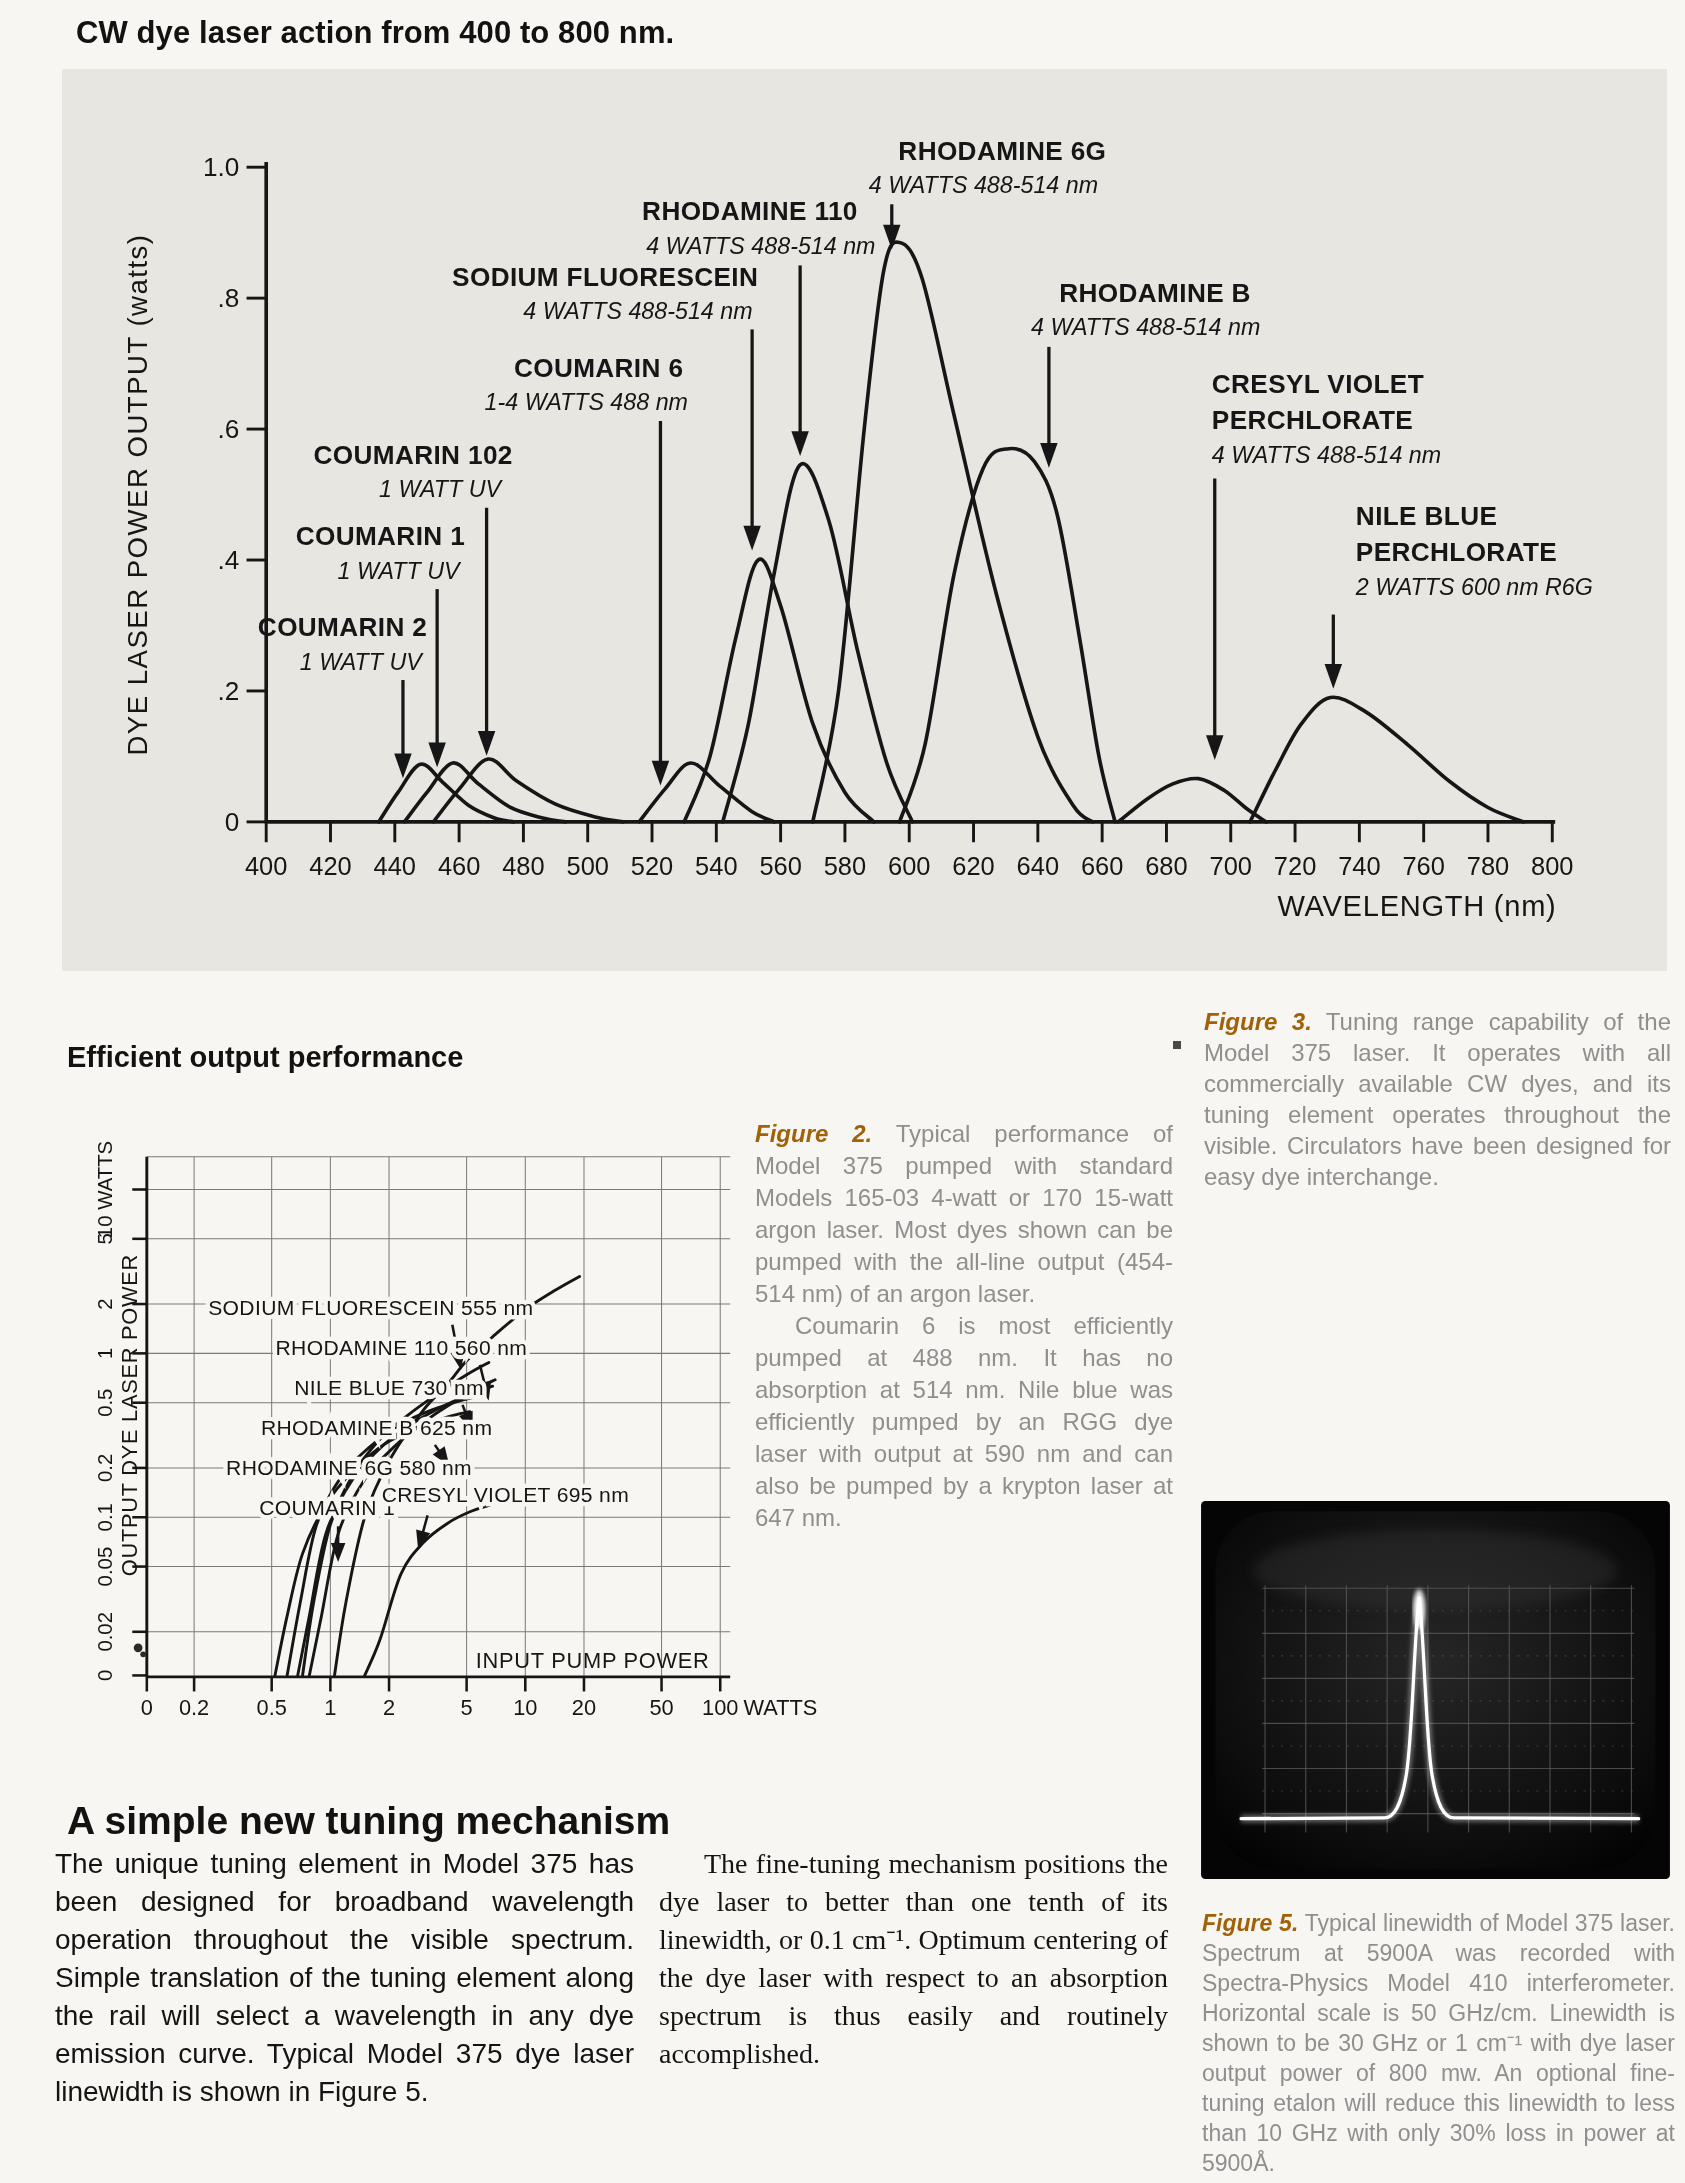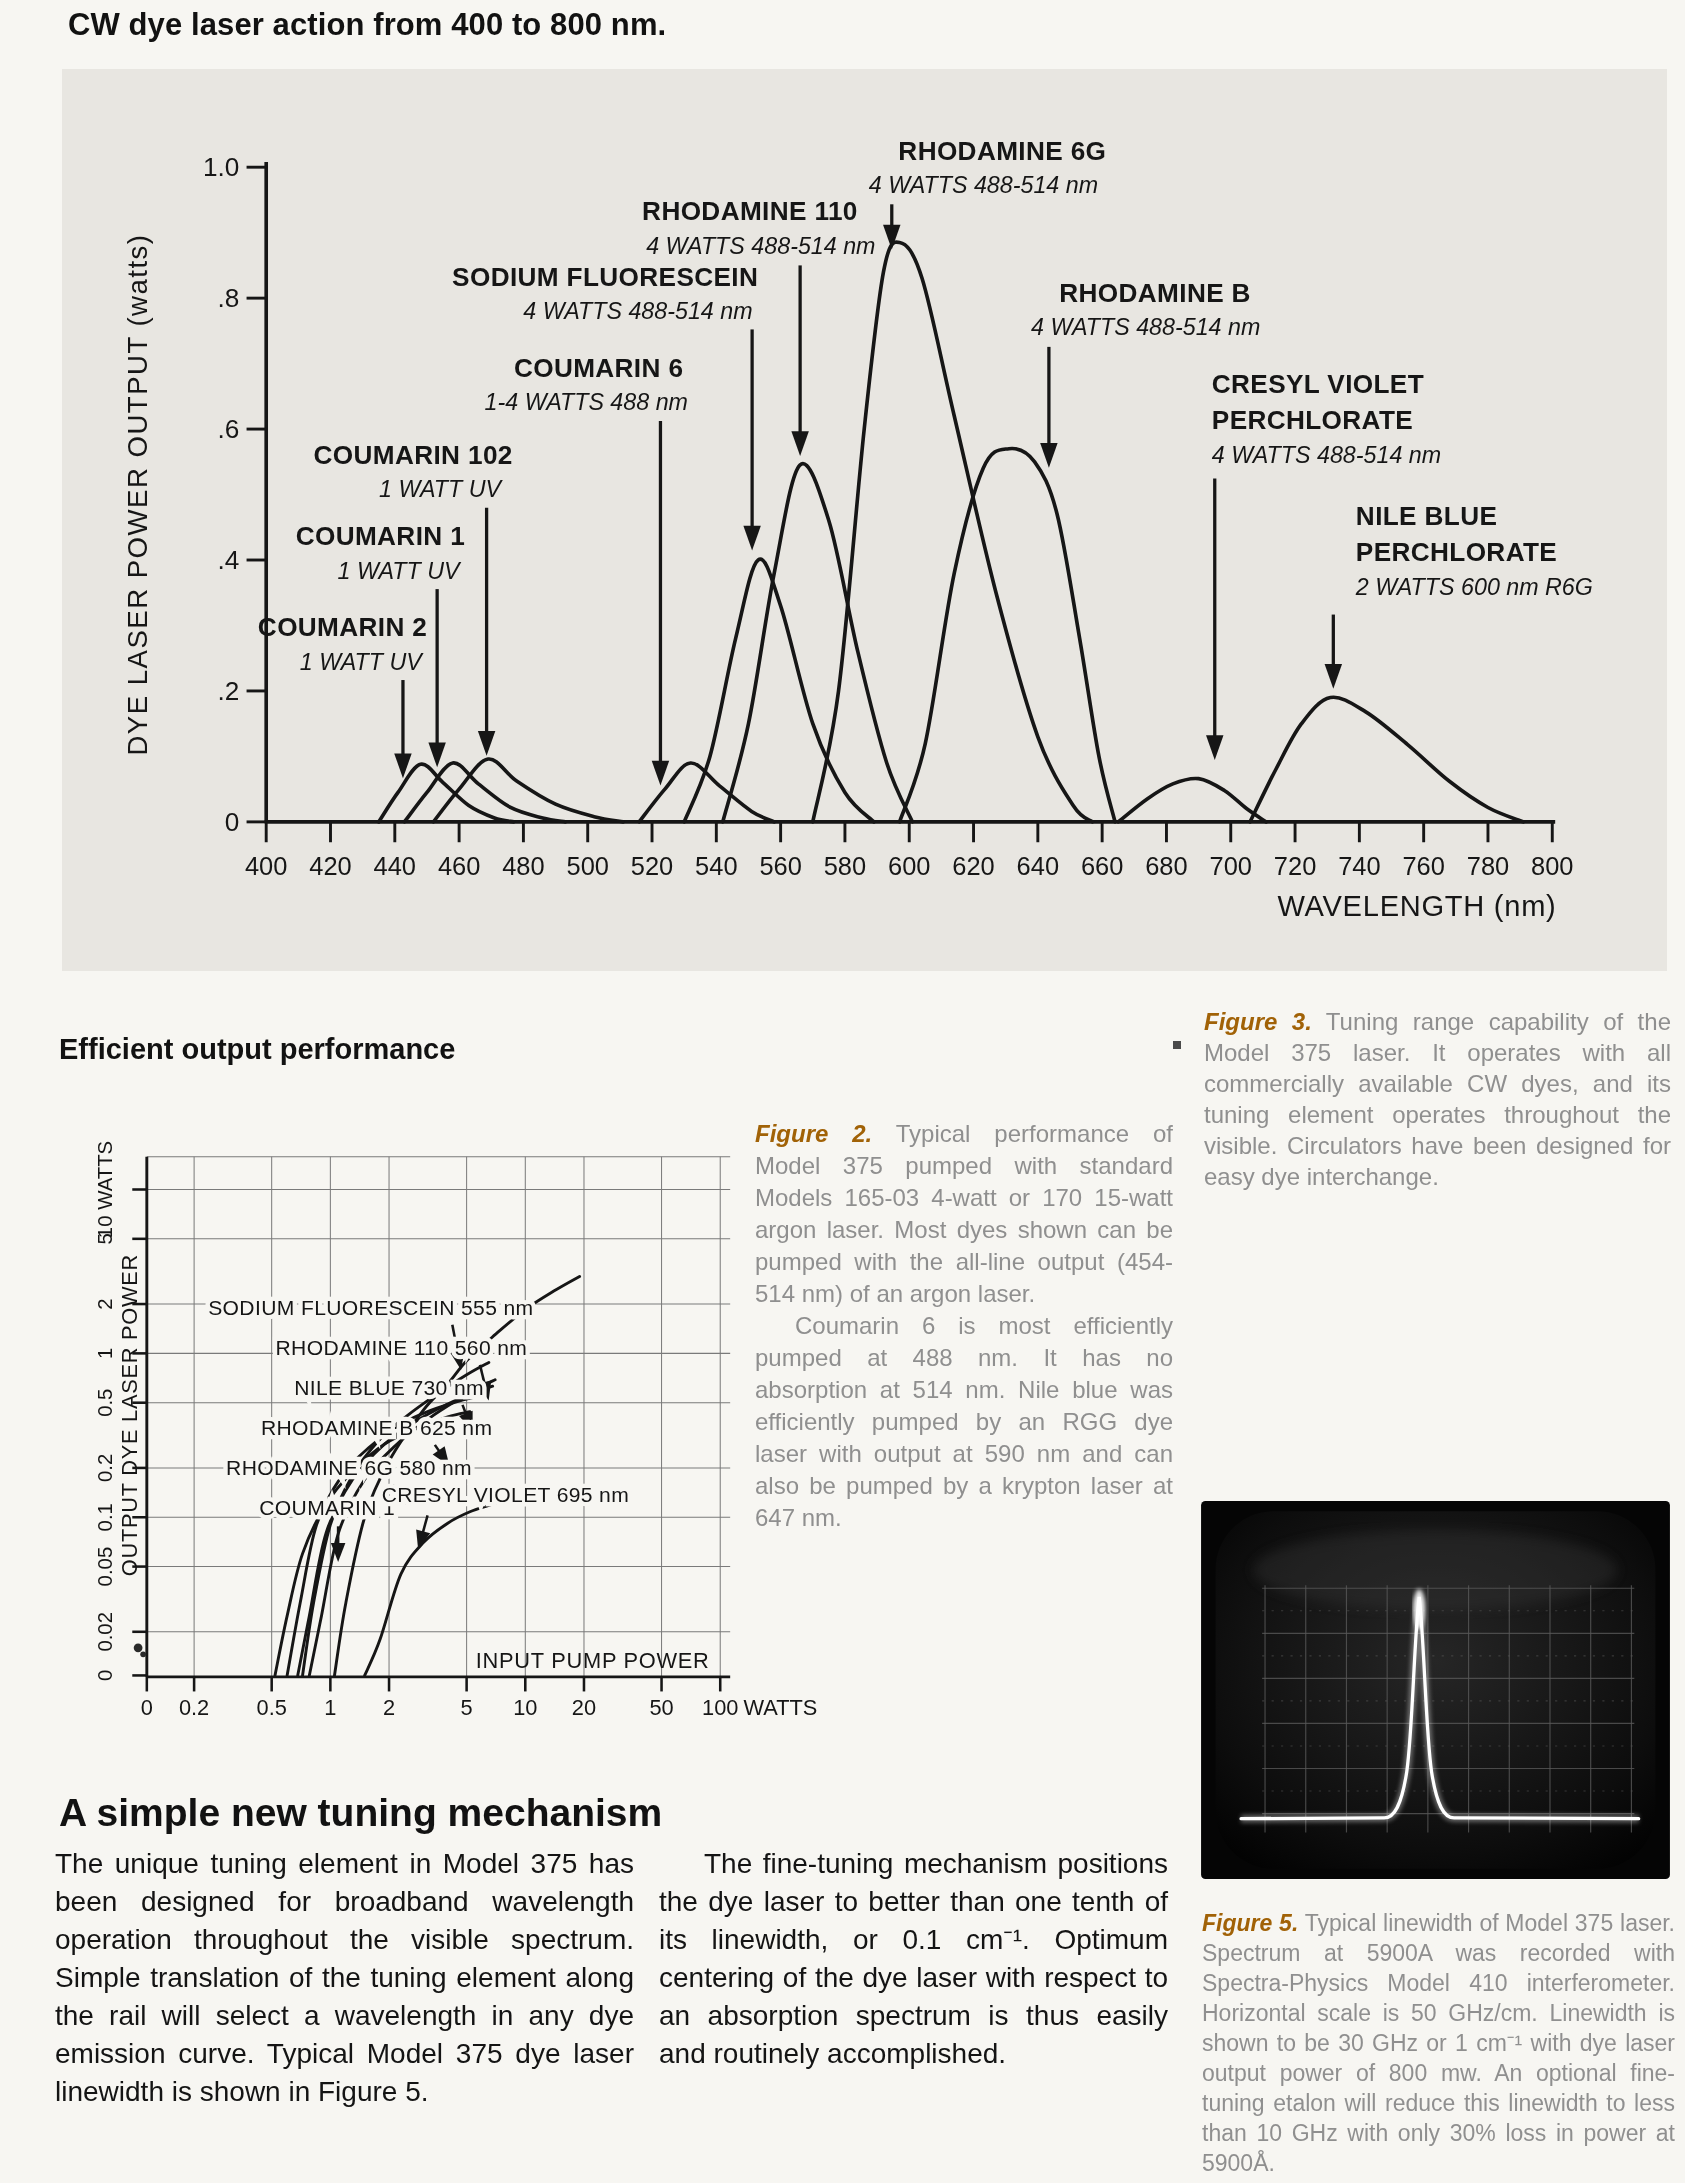--- a/index.html
+++ b/index.html
@@ -1,37 +1,37 @@
 <!DOCTYPE html>
 <html style="font-size:11.6px"><head>
 <meta charset="utf-8">
 <style>
   html,body{margin:0;padding:0;background:#d8d6d2;}
   .sheet{position:relative;width:1685px;height:2183px;background:#f7f6f2;overflow:hidden;
          font-family:"Liberation Sans",sans-serif;color:#141414;}
   .abs{position:absolute;}
-  h1,h2{margin:4px;font-weight:bold;color:#121212;}
+  h1,h2{margin:12px;font-weight:bold;color:#121212;}
   h1{left:64px;top:2.9px;font-size:31px;letter-spacing:0.1px;}
   .h-eff{left:55px;top:1029px;font-size:29px;}
   .h-tun{left:55px;top:1787px;font-size:39px;}
   .panel-main{left:62px;top:69px;width:1605px;height:902px;background:#e8e6e1;}
   .panel-fig4{left:87px;top:1095px;width:735px;height:691px;}
   .scope{left:1201px;top:1501px;width:469px;height:378px;}
   .caption{font-size:24px;line-height:32px;color:#8f8f8f;text-align:justify;}
   .caption b{color:#a16207;font-style:italic;}
   .caption p{margin:0;}
   .cap3{left:1204px;top:1006px;width:467px;line-height:31px;}
   .cap4{left:755px;top:1118px;width:418px;}
   .cap5{left:1202px;top:1908px;width:473px;font-size:23px;line-height:30px;}
   .ind{text-indent:40px;}
   .bodytext{font-size:28px;line-height:38px;color:#141414;text-align:justify;}
   .bodytext p{margin:0;}
   .col1{left:55px;top:1845px;width:579px;}
   .col2{left:659px;top:1845px;width:509px;}
-  .col2 p{text-indent:45px;}
+  .col2 p{text-indent:45px;font-family:Liberation Serif, serif;}
   .bullet{left:1173px;top:1041px;width:8px;height:8px;background:#4a4a4a;}
   svg{display:block;}
   svg text{font-family:"Liberation Sans",sans-serif;}
 </style>
 </head>
 <body>
 
 <div class="sheet">
 
   <h1 class="abs">CW dye laser action from 400 to 800 nm.</h1>

